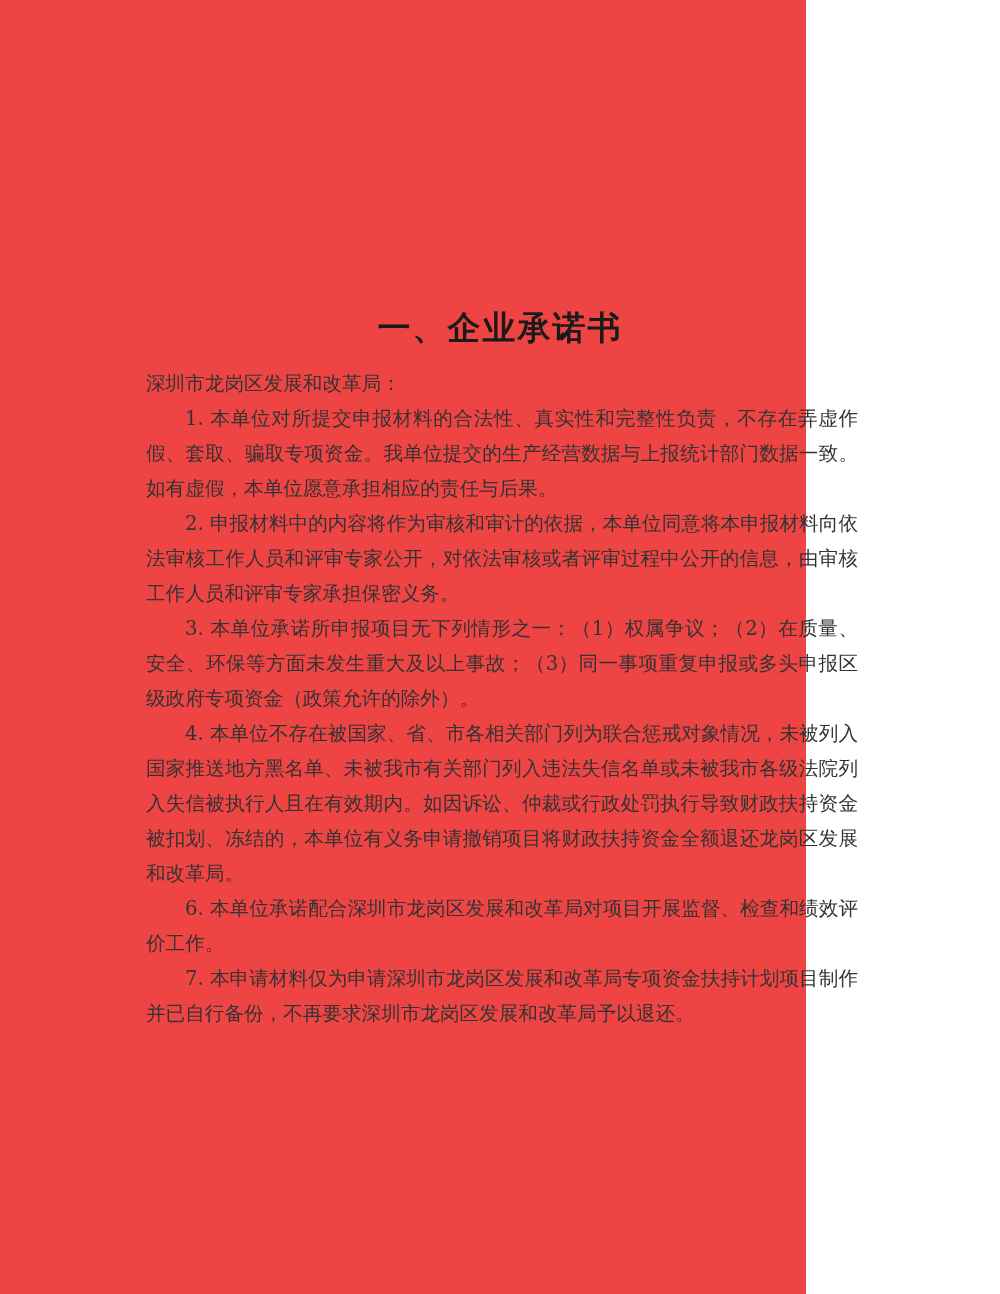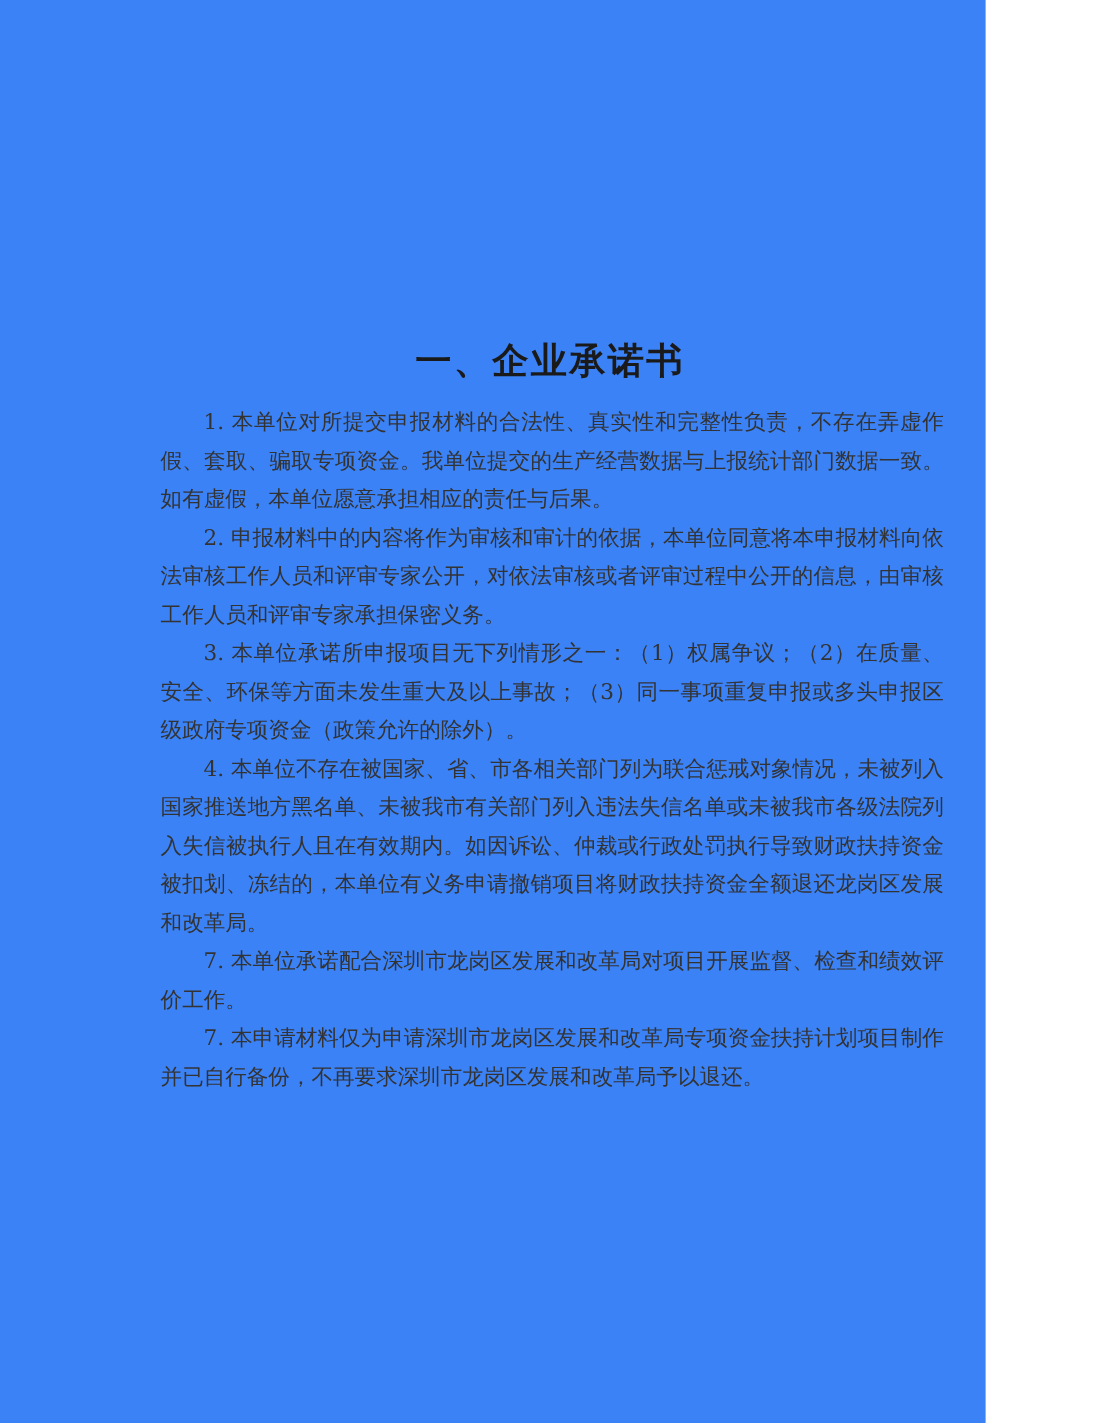--- a/index.html
+++ b/index.html
@@ -1,36 +1,37 @@
 <!DOCTYPE html>
 <html><head>
 <meta charset="utf-8">
 <style>
   html, body { margin: 0; padding: 0; background: #ffffff; }
   body { width: 1000px; height: 1294px; position: relative; overflow: hidden;
          font-family: "DejaVu Serif", "Liberation Serif", serif; color: #2a2a2a; }
-  .page { position: absolute; left: 0; top: 0; width: 896px; height: 1294px; background: #3b82f6; }
+  .page { position: absolute; left: 0; top: 0; width: 806px; height: 1294px; background: #ef4444; }
   .title { position: absolute; left: 0; width: 1000px; top: 306px; text-align: center;
            font-size: 33px; font-weight: bold; color: #1a1a1a; letter-spacing: 2px; }
   .body { position: absolute; left: 146px; width: 712px; top: 366px;
           font-size: 19.6px; line-height: 35px; color: #333; }
   .body p { margin: 0; text-align: justify; }
   .indent { text-indent: 39px; }
   .watermark { position: absolute; left: 2px; top: 1312px; font-family: "DejaVu Sans", sans-serif;
                font-size: 13px; color: #e6ecd8; letter-spacing: 0.5px; }
 </style>
 </head>
 <body>
 
 <div class="page">
   <div class="title">一、企业承诺书</div>
 
   <div class="body">
+    <p>深圳市龙岗区发展和改革局：</p>
     <p class="indent">1. 本单位对所提交申报材料的合法性、真实性和完整性负责，不存在弄虚作假、套取、骗取专项资金。我单位提交的生产经营数据与上报统计部门数据一致。如有虚假，本单位愿意承担相应的责任与后果。</p>
     <p class="indent">2. 申报材料中的内容将作为审核和审计的依据，本单位同意将本申报材料向依法审核工作人员和评审专家公开，对依法审核或者评审过程中公开的信息，由审核工作人员和评审专家承担保密义务。</p>
     <p class="indent">3. 本单位承诺所申报项目无下列情形之一：（1）权属争议；（2）在质量、安全、环保等方面未发生重大及以上事故；（3）同一事项重复申报或多头申报区级政府专项资金（政策允许的除外）。</p>
     <p class="indent">4. 本单位不存在被国家、省、市各相关部门列为联合惩戒对象情况，未被列入国家推送地方黑名单、未被我市有关部门列入违法失信名单或未被我市各级法院列入失信被执行人且在有效期内。如因诉讼、仲裁或行政处罚执行导致财政扶持资金被扣划、冻结的，本单位有义务申请撤销项目将财政扶持资金全额退还龙岗区发展和改革局。</p>
-    <p class="indent">7. 本单位承诺配合深圳市龙岗区发展和改革局对项目开展监督、检查和绩效评价工作。</p>
+    <p class="indent">6. 本单位承诺配合深圳市龙岗区发展和改革局对项目开展监督、检查和绩效评价工作。</p>
     <p class="indent">7. 本申请材料仅为申请深圳市龙岗区发展和改革局专项资金扶持计划项目制作并已自行备份，不再要求深圳市龙岗区发展和改革局予以退还。</p>
   </div>
 
   <div class="watermark">tanguanli.org.cn</div>
 </div>
 
 </body></html>

